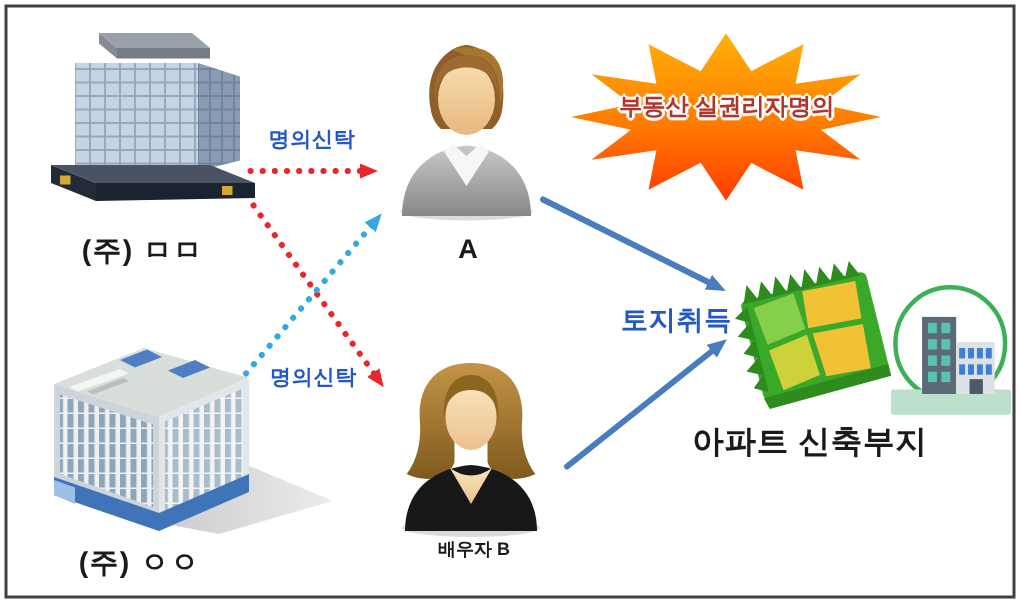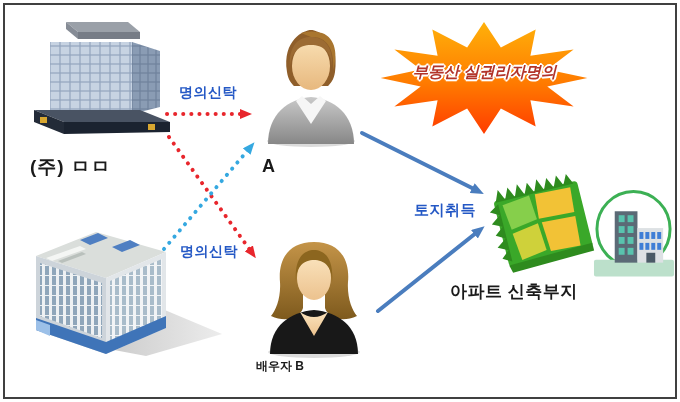--- a/index.html
+++ b/index.html
@@ -6,28 +6,27 @@
   .canvas{
     position:relative;width:680px;height:402px;background:#ffffff;
     overflow:hidden;font-family:"Liberation Sans","DejaVu Sans",sans-serif;
   }
   .frame{position:absolute;inset:3px;border:2px solid #404040;pointer-events:none;}
   .abs{position:absolute;}
   .lbl-black{color:#1a1a1a;font-weight:bold;}
   .lbl-blue{color:#2458c5;font-weight:bold;font-size:14px;letter-spacing:0.5px;}
   .company-label{font-size:19px;letter-spacing:1px;}
   .person-label{font-size:12px;}
-  .site-label{font-size:17px;letter-spacing:0.5px;}
-  .center{text-align:left;}
+  .site-label{font-size:21px;letter-spacing:0.5px;}
+  .center{text-align:center;}
   .burst-text{
     width:205px;text-align:center;font-weight:bold;font-size:15.5px;line-height:20px;
     color:#b3342a;letter-spacing:0px;
     text-shadow:-2px 0 0 #fff,2px 0 0 #fff,0 -2px 0 #fff,0 2px 0 #fff,
                 -1px -1px 0 #fff,1px -1px 0 #fff,-1px 1px 0 #fff,1px 1px 0 #fff;
-    font-style:italic;
   }
   .burst-text span{display:block;}
   svg{display:block;}
 </style>
 </head>
 <body>
 
 <div class="canvas">
 
   <svg class="abs" style="left:20px;top:10px;" width="152" height="142" viewBox="0 0 152 142">
@@ -84,20 +83,21 @@
 
     <polygon points="12,40 82,62 82,138 12,114" fill="#cdd4da"></polygon>
     <polygon points="16,47 78,67 78,122 16,100" fill="url(#stripeL)"></polygon>
     <polygon points="12,102 82,126 82,138 12,114" fill="#3f74b8"></polygon>
     <polygon points="12,104 26,109 26,120 12,114" fill="#9cc0e8"></polygon>
 
     <polygon points="82,62 142,36 142,112 82,138" fill="#e2e6e9"></polygon>
     <polygon points="86,65 138,43 138,104 86,127" fill="url(#stripeR)"></polygon>
     <polygon points="82,126 142,100 142,112 82,138" fill="#3f74b8"></polygon>
   </svg>
+  <div class="abs lbl-black company-label center" style="left:28px;top:362px;width:130px;">(주) ㅇㅇ</div>
 
   <svg class="abs" style="left:260px;top:22px;" width="102" height="126" viewBox="0 0 102 126">
     <defs>
       <linearGradient id="gray" x1="0" y1="0" x2="0" y2="1">
         <stop offset="0" stop-color="#c9c9c9"></stop>
           <stop offset="1" stop-color="#878787"></stop>
       </linearGradient>
       <linearGradient id="skin" x1="0" y1="0" x2="0" y2="1">
         <stop offset="0" stop-color="#f8ddb0"></stop>
           <stop offset="1" stop-color="#e7b87e"></stop>
@@ -226,16 +226,16 @@
 
     <line x1="164" y1="249" x2="248" y2="150" stroke="#35a8e0" stroke-width="4" stroke-linecap="round" stroke-dasharray="0.1 8" marker-end="url(#mSky)"></line>
 
     <line x1="362" y1="133" x2="474" y2="189" stroke="#4a7dbe" stroke-width="4" stroke-linecap="round" marker-end="url(#mBlue)"></line>
 
     <line x1="378" y1="311" x2="476" y2="233" stroke="#4a7dbe" stroke-width="4" stroke-linecap="round" marker-end="url(#mBlue)"></line>
   </svg>
 
   <div class="abs lbl-blue" style="left:179px;top:84px;">명의신탁</div>
   <div class="abs lbl-blue" style="left:180px;top:243px;">명의신탁</div>
-  <div class="abs lbl-blue" style="left:414px;top:201px;font-size:15px;">토지취득</div>
+  <div class="abs lbl-blue" style="left:414px;top:201px;font-size:18px;">토지취득</div>
 
   <div class="frame"></div>
 </div>
 
 </body></html>

